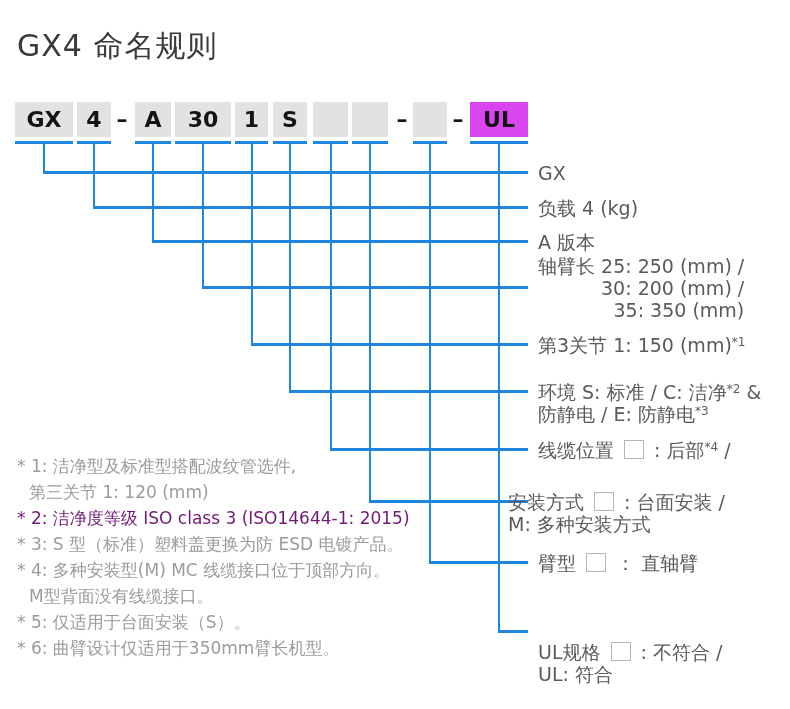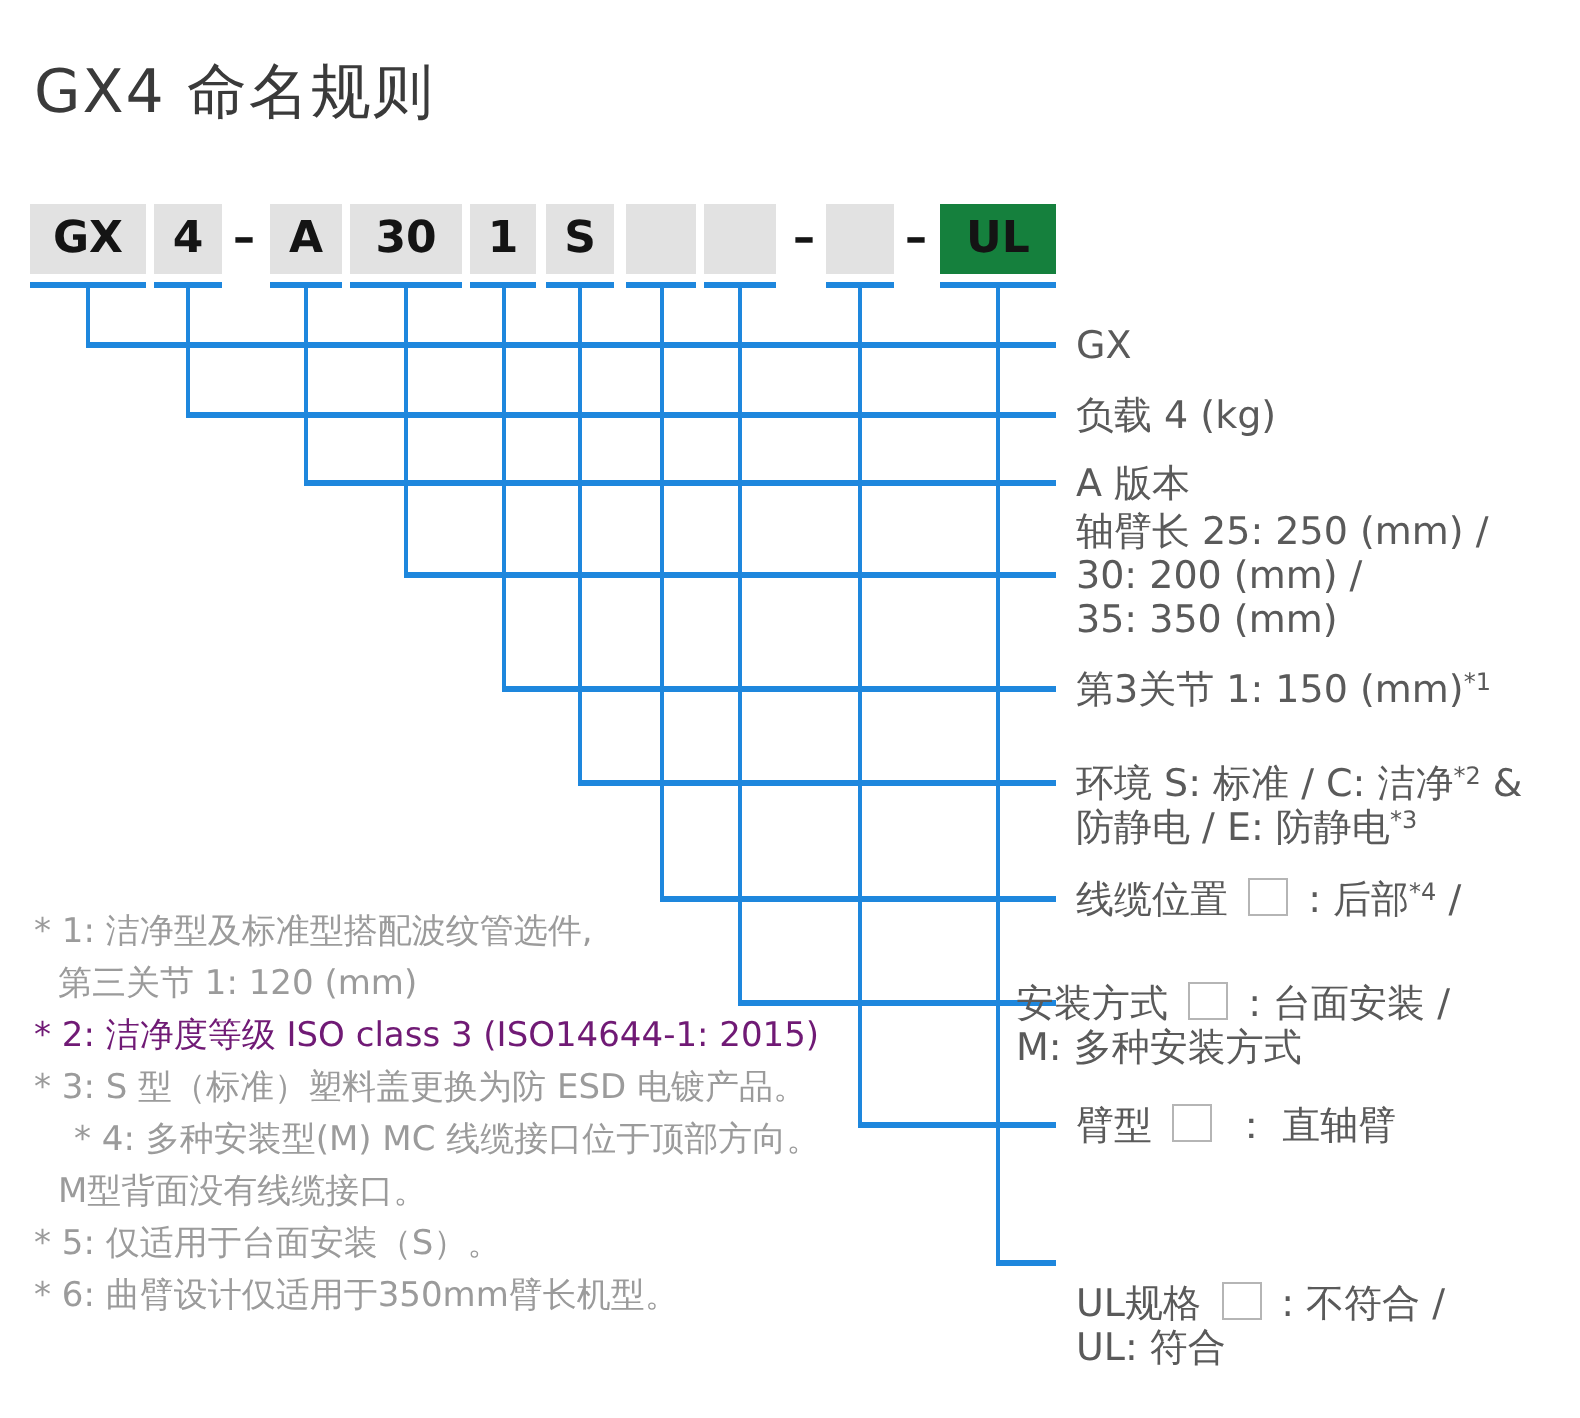--- a/index.html
+++ b/index.html
@@ -46,21 +46,21 @@
       <div class="underline" style="left: 135px; width: 36px; background: rgb(30, 135, 221);"></div>
       <div class="vline" style="left: 152px; top: 144px; height: 99px; background: rgb(30, 135, 221);"></div>
       <div class="hline" style="left: 152px; top: 240px; width: 376px; background: rgb(30, 135, 221);"></div>
       <div class="seg-label" style="top: 231px; left: 538px;">
         <div class="line">A 版本</div>
       </div>
       <div class="code-box" style="left: 175px; width: 56px; background: rgb(226, 226, 226); color: rgb(20, 20, 20);">30</div>
       <div class="underline" style="left: 175px; width: 56px; background: rgb(30, 135, 221);"></div>
       <div class="vline" style="left: 202px; top: 144px; height: 145px; background: rgb(30, 135, 221);"></div>
       <div class="hline" style="left: 202px; top: 286px; width: 326px; background: rgb(30, 135, 221);"></div>
-      <div class="seg-label" style="top: 255px; left: 538px;">
+      <div class="seg-label" style="top: 255px; left: 538px; text-align: right;">
         <div class="line">轴臂长 25: 250 (mm) /</div>
         <div class="line">30: 200 (mm) /</div>
         <div class="line">35: 350 (mm)</div>
       </div>
       <div class="code-box" style="left: 235px; width: 33px; background: rgb(226, 226, 226); color: rgb(20, 20, 20);">1</div>
       <div class="underline" style="left: 235px; width: 33px; background: rgb(30, 135, 221);"></div>
       <div class="vline" style="left: 250.5px; top: 144px; height: 202px; background: rgb(30, 135, 221);"></div>
       <div class="hline" style="left: 250.5px; top: 343px; width: 277.5px; background: rgb(30, 135, 221);"></div>
       <div class="seg-label" style="top: 334px; left: 538px;">
         <div class="line">第3关节 1: 150 (mm)<sup>*1</sup></div>
@@ -88,35 +88,35 @@
         <div class="line">安装方式 <span class="sq"></span> : 台面安装 /</div>
         <div class="line">M: 多种安装方式</div>
       </div>
       <div class="code-box" style="left: 413px; width: 34px; background: rgb(226, 226, 226); color: rgb(20, 20, 20);"></div>
       <div class="underline" style="left: 413px; width: 34px; background: rgb(30, 135, 221);"></div>
       <div class="vline" style="left: 429px; top: 144px; height: 420px; background: rgb(30, 135, 221);"></div>
       <div class="hline" style="left: 429px; top: 561px; width: 99px; background: rgb(30, 135, 221);"></div>
       <div class="seg-label" style="top: 552px; left: 538px;">
         <div class="line">臂型 <span class="sq"></span> ： 直轴臂</div>
       </div>
-      <div class="code-box" style="left: 470px; width: 58px; background: #15803d; color: rgb(20, 20, 20);">UL</div>
+      <div class="code-box" style="left: 470px; width: 58px; background: #d946ef; color: rgb(20, 20, 20);">UL</div>
       <div class="underline" style="left: 470px; width: 58px; background: rgb(30, 135, 221);"></div>
       <div class="vline" style="left: 498px; top: 144px; height: 489px; background: rgb(30, 135, 221);"></div>
       <div class="hline" style="left: 498px; top: 630px; width: 30px; background: rgb(30, 135, 221);"></div>
       <div class="seg-label" style="top: 621px; left: 538px; margin-top: 20px;">
         <div class="line">UL规格 <span class="sq"></span> : 不符合 /</div>
         <div class="line">UL: 符合</div>
       </div>
       <div class="sep" style="left: 112px;">–</div>
       <div class="sep" style="left: 392px;">–</div>
       <div class="sep" style="left: 448px;">–</div>
     </div>
   <div id="footnotes">
       <div class="footnote-line" style="top: 456px; left: 17px; color: rgb(155, 155, 155);">* 1: 洁净型及标准型搭配波纹管选件,</div>
       <div class="footnote-line" style="top: 482px; left: 29px; color: rgb(155, 155, 155);">第三关节 1: 120 (mm)</div>
       <div class="footnote-line" style="top: 508px; left: 17px; color: #701a75;">* 2: 洁净度等级 ISO class 3 (ISO14644-1: 2015)</div>
       <div class="footnote-line" style="top: 534px; left: 17px; color: rgb(155, 155, 155);">* 3: S 型（标准）塑料盖更换为防 ESD 电镀产品。</div>
-      <div class="footnote-line" style="top: 560px; left: 17px; color: rgb(155, 155, 155); margin-left: 20px;">* 4: 多种安装型(M) MC 线缆接口位于顶部方向。</div>
+      <div class="footnote-line" style="top: 560px; left: 17px; color: rgb(155, 155, 155);">* 4: 多种安装型(M) MC 线缆接口位于顶部方向。</div>
       <div class="footnote-line" style="top: 586px; left: 29px; color: rgb(155, 155, 155);">M型背面没有线缆接口。</div>
       <div class="footnote-line" style="top: 612px; left: 17px; color: rgb(155, 155, 155);">* 5: 仅适用于台面安装（S）。</div>
       <div class="footnote-line" style="top: 638px; left: 17px; color: rgb(155, 155, 155);">* 6: 曲臂设计仅适用于350mm臂长机型。</div>
     </div>
 </div>
 
 </body></html>

